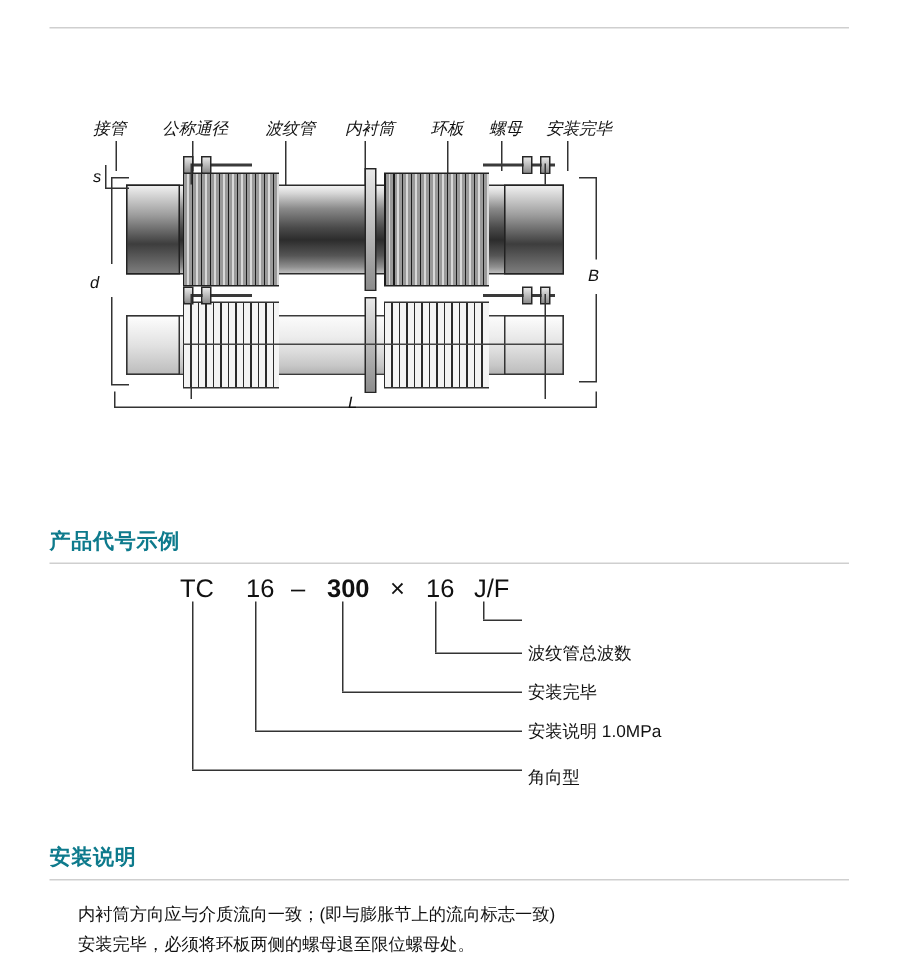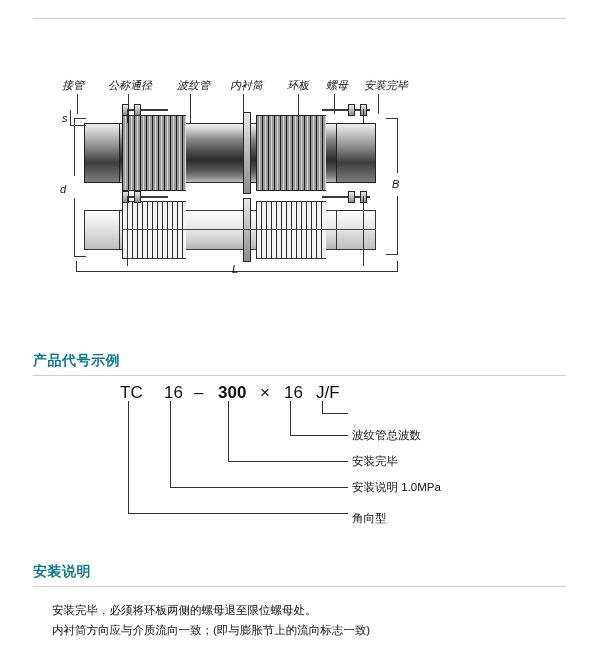--- a/index.html
+++ b/index.html
@@ -257,15 +257,15 @@
   <div class="ctext" style="left:232px; top:97px;">安装说明 1.0MPa</div>
   <div class="ctext" style="left:232px; top:128px;">角向型</div>
 </div>
 
 <div id="sec3">
   <div class="section-title">安装说明</div>
   <div class="title-rule"></div>
 </div>
 
 <div id="notes">
+  <div>内衬筒方向应与介质流向一致；(即与膨胀节上的流向标志一致)</div>
   <div>安装完毕，必须将环板两侧的螺母退至限位螺母处。</div>
-  <div>内衬筒方向应与介质流向一致；(即与膨胀节上的流向标志一致)</div>
 </div>
 
 </body></html>

